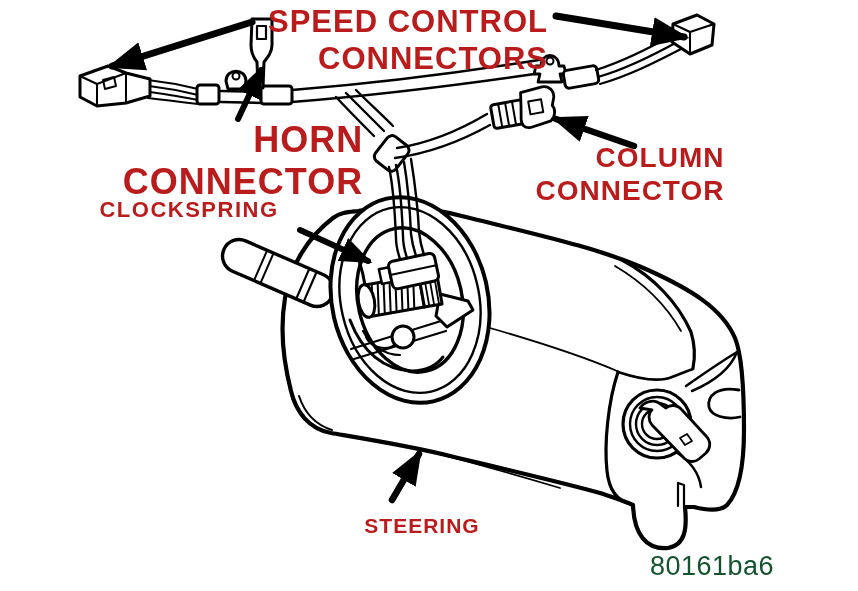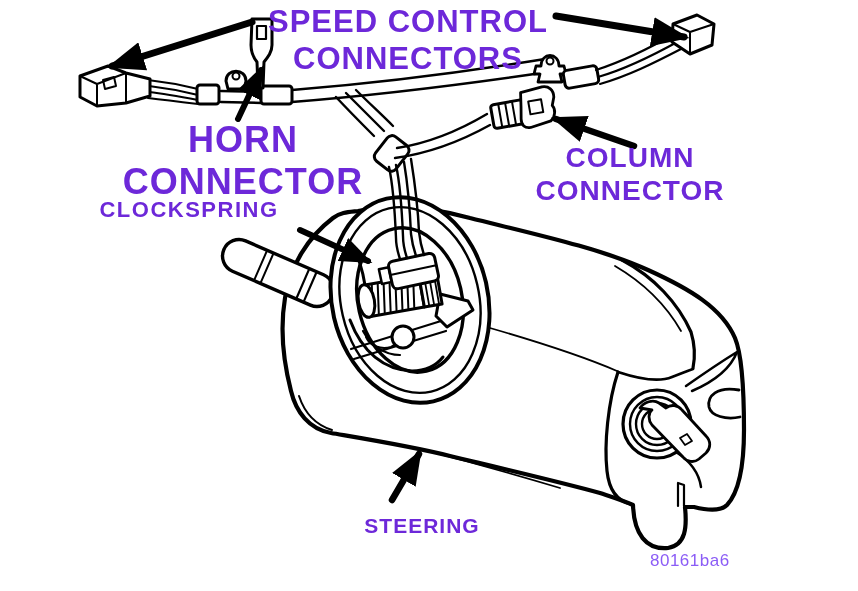--- a/index.html
+++ b/index.html
@@ -1,28 +1,28 @@
 <!DOCTYPE html>
 <html><head>
 <meta charset="utf-8">
 <style>
   html,body{margin:0;padding:0;background:#ffffff;}
   #page{position:relative;width:858px;height:591px;background:#ffffff;overflow:hidden;
         font-family:"Liberation Sans", sans-serif;}
   #art{position:absolute;left:0;top:0;width:858px;height:591px;}
-  .label{position:absolute;transform:translateX(-50%);text-align:center;color:#6d28d9;
+  .label{position:absolute;transform:translateX(-50%);text-align:right;color:#b91c1c;
          font-weight:700;line-height:1.18;letter-spacing:1px;white-space:nowrap;}
   .label span{display:block;}
   #lbl-speed{left:408px;top:4px;font-size:31px;}
   #lbl-horn{left:243px;top:119px;font-size:36px;}
   #lbl-clockspring{left:189px;top:197px;font-size:22px;letter-spacing:1.5px;}
   #lbl-airbag{left:630px;top:141px;font-size:28px;}
   #lbl-steering{left:394px;top:514px;font-size:21px;margin-left:28px;}
-  #lbl-figcode{position:absolute;left:650px;top:551px;font-size:17px;font-weight:400;
-               letter-spacing:.5px;color:#8b5cf6;}
+  #lbl-figcode{position:absolute;left:650px;top:551px;font-size:27px;font-weight:400;
+               letter-spacing:.5px;color:#14532d;}
 </style>
 </head>
 <body>
 
 <div id="page">
 
   <svg id="art" viewBox="0 0 858 591" fill="none" stroke="#000" stroke-linecap="round" stroke-linejoin="round">
     <defs>
       <marker id="ah" markerUnits="strokeWidth" markerWidth="5.6" markerHeight="4.2" refX="4.6" refY="2.1" orient="auto">
         <path d="M0,0 L5.4,2.1 L0,4.2 Z" fill="#000" stroke="none"></path>

